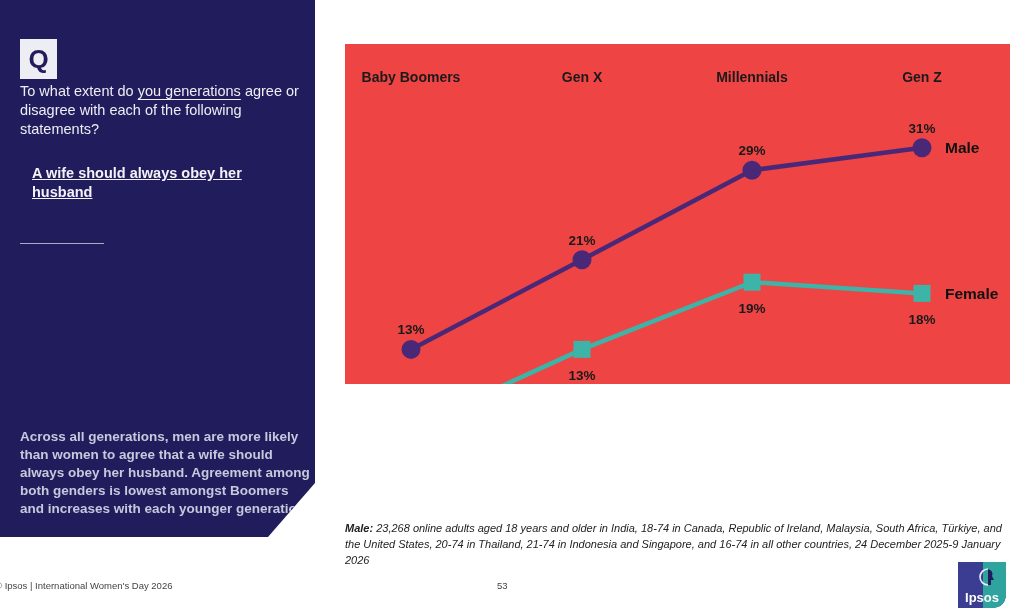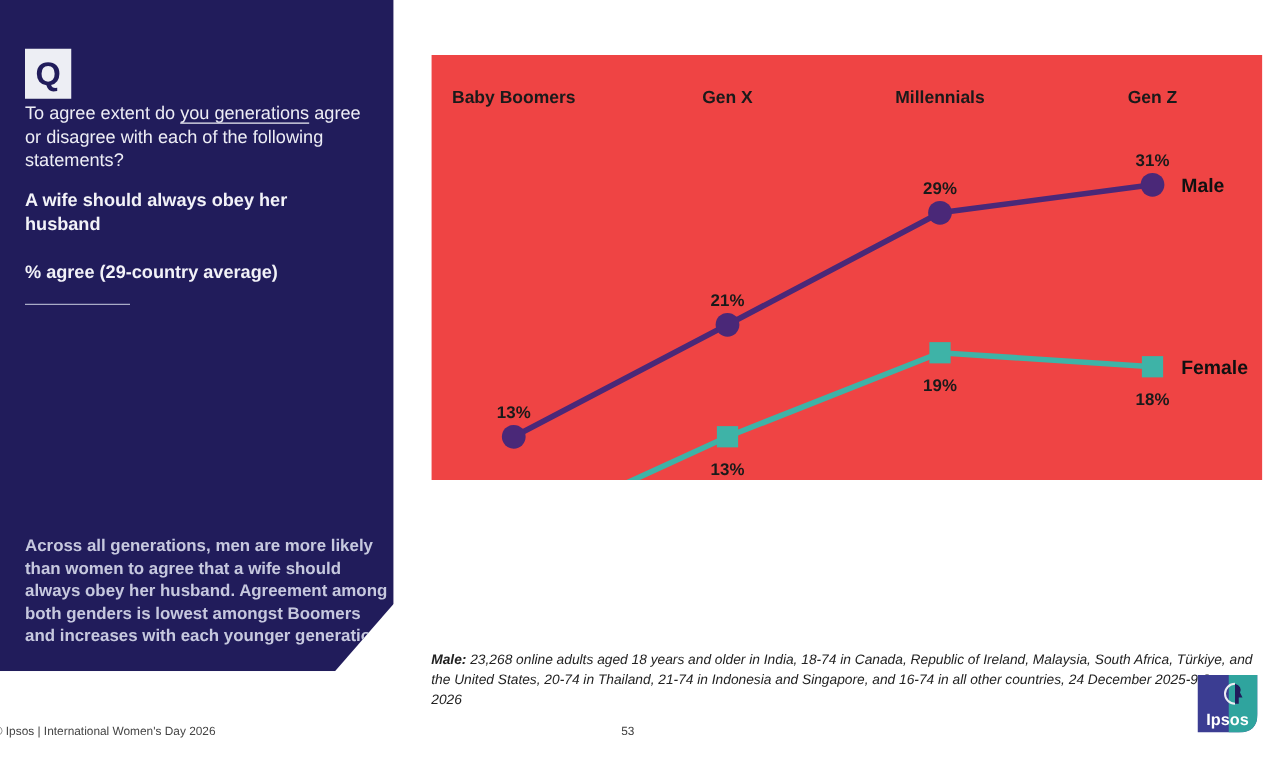--- a/index.html
+++ b/index.html
@@ -18,22 +18,22 @@
     position:absolute;left:20px;top:39px;width:37px;height:40px;
     background:#EDEEF4;display:flex;align-items:center;justify-content:center;
   }
   .q-box span{color:#211C5B;font-size:26px;font-weight:bold;line-height:1;}
   .question{
     position:absolute;left:20px;top:82px;width:284px;margin:0;
     color:#EDEDF5;font-size:14.5px;line-height:19px;font-weight:400;
   }
   .question .u{text-decoration:underline;text-underline-offset:3px;}
   .statement{
-    position:absolute;left:20px;top:152px;width:270px;margin:0;
-    color:#F2F2F8;font-size:14.5px;line-height:19px;font-weight:bold;
+    position:absolute;left:20px;top:152px;width:270px;margin:12px;
+    color:#F2F2F8;font-size:14.5px;line-height:19px;font-weight:bold;text-decoration:underline;
   }
   .measure{
     position:absolute;left:20px;top:209px;width:284px;margin:0;
     color:#F2F2F8;font-size:14.5px;line-height:19px;font-weight:bold;
   }
   .divider{
     position:absolute;left:20px;top:243px;width:84px;height:1px;
     background:#A9ABC6;
   }
   .summary{
@@ -56,34 +56,33 @@
   
   .footer-left{
     position:absolute;left:-5px;top:580px;margin:0;
     color:#444444;font-size:9.5px;
   }
   .page-number{
     position:absolute;left:497px;top:580px;margin:0;
     color:#444444;font-size:9.5px;text-align:right;
   }
   
-  .logo{position:absolute;left:958px;top:540px;width:48px;height:46px;}
+  .logo{position:absolute;left:958px;top:562px;width:48px;height:46px;}
 </style>
 </head>
 <body>
 
 <div class="slide">
 
   <aside class="sidebar">
     <div class="q-box">
       <span>Q</span>
     </div>
-    <p class="question"><span>To agree extent do </span><span class="u">you generations</span><span> agree or disagree with each of the following statements?</span></p>
+    <p class="question"><span>To what extent do </span><span class="u">you generations</span><span> agree or disagree with each of the following statements?</span></p>
     <p class="statement">A wife should always obey her husband</p>
-    <p class="measure">% agree (29-country average)</p>
     <div class="divider"></div>
     <p class="summary">Across all generations, men are more likely than women to agree that a wife should always obey her husband. Agreement among both genders is lowest amongst Boomers and increases with each younger generation.</p>
   </aside>
 
   <section class="chart-panel">
     <svg id="chart-svg" viewBox="0 0 665 464">
         <text x="66" y="38" text-anchor="middle" fill="#1A1A1A" font-family="Liberation Sans, DejaVu Sans, sans-serif" font-size="14" font-weight="bold">Baby Boomers</text>
         <text x="237" y="38" text-anchor="middle" fill="#1A1A1A" font-family="Liberation Sans, DejaVu Sans, sans-serif" font-size="14" font-weight="bold">Gen X</text>
         <text x="407" y="38" text-anchor="middle" fill="#1A1A1A" font-family="Liberation Sans, DejaVu Sans, sans-serif" font-size="14" font-weight="bold">Millennials</text>
         <text x="577" y="38" text-anchor="middle" fill="#1A1A1A" font-family="Liberation Sans, DejaVu Sans, sans-serif" font-size="14" font-weight="bold">Gen Z</text>

